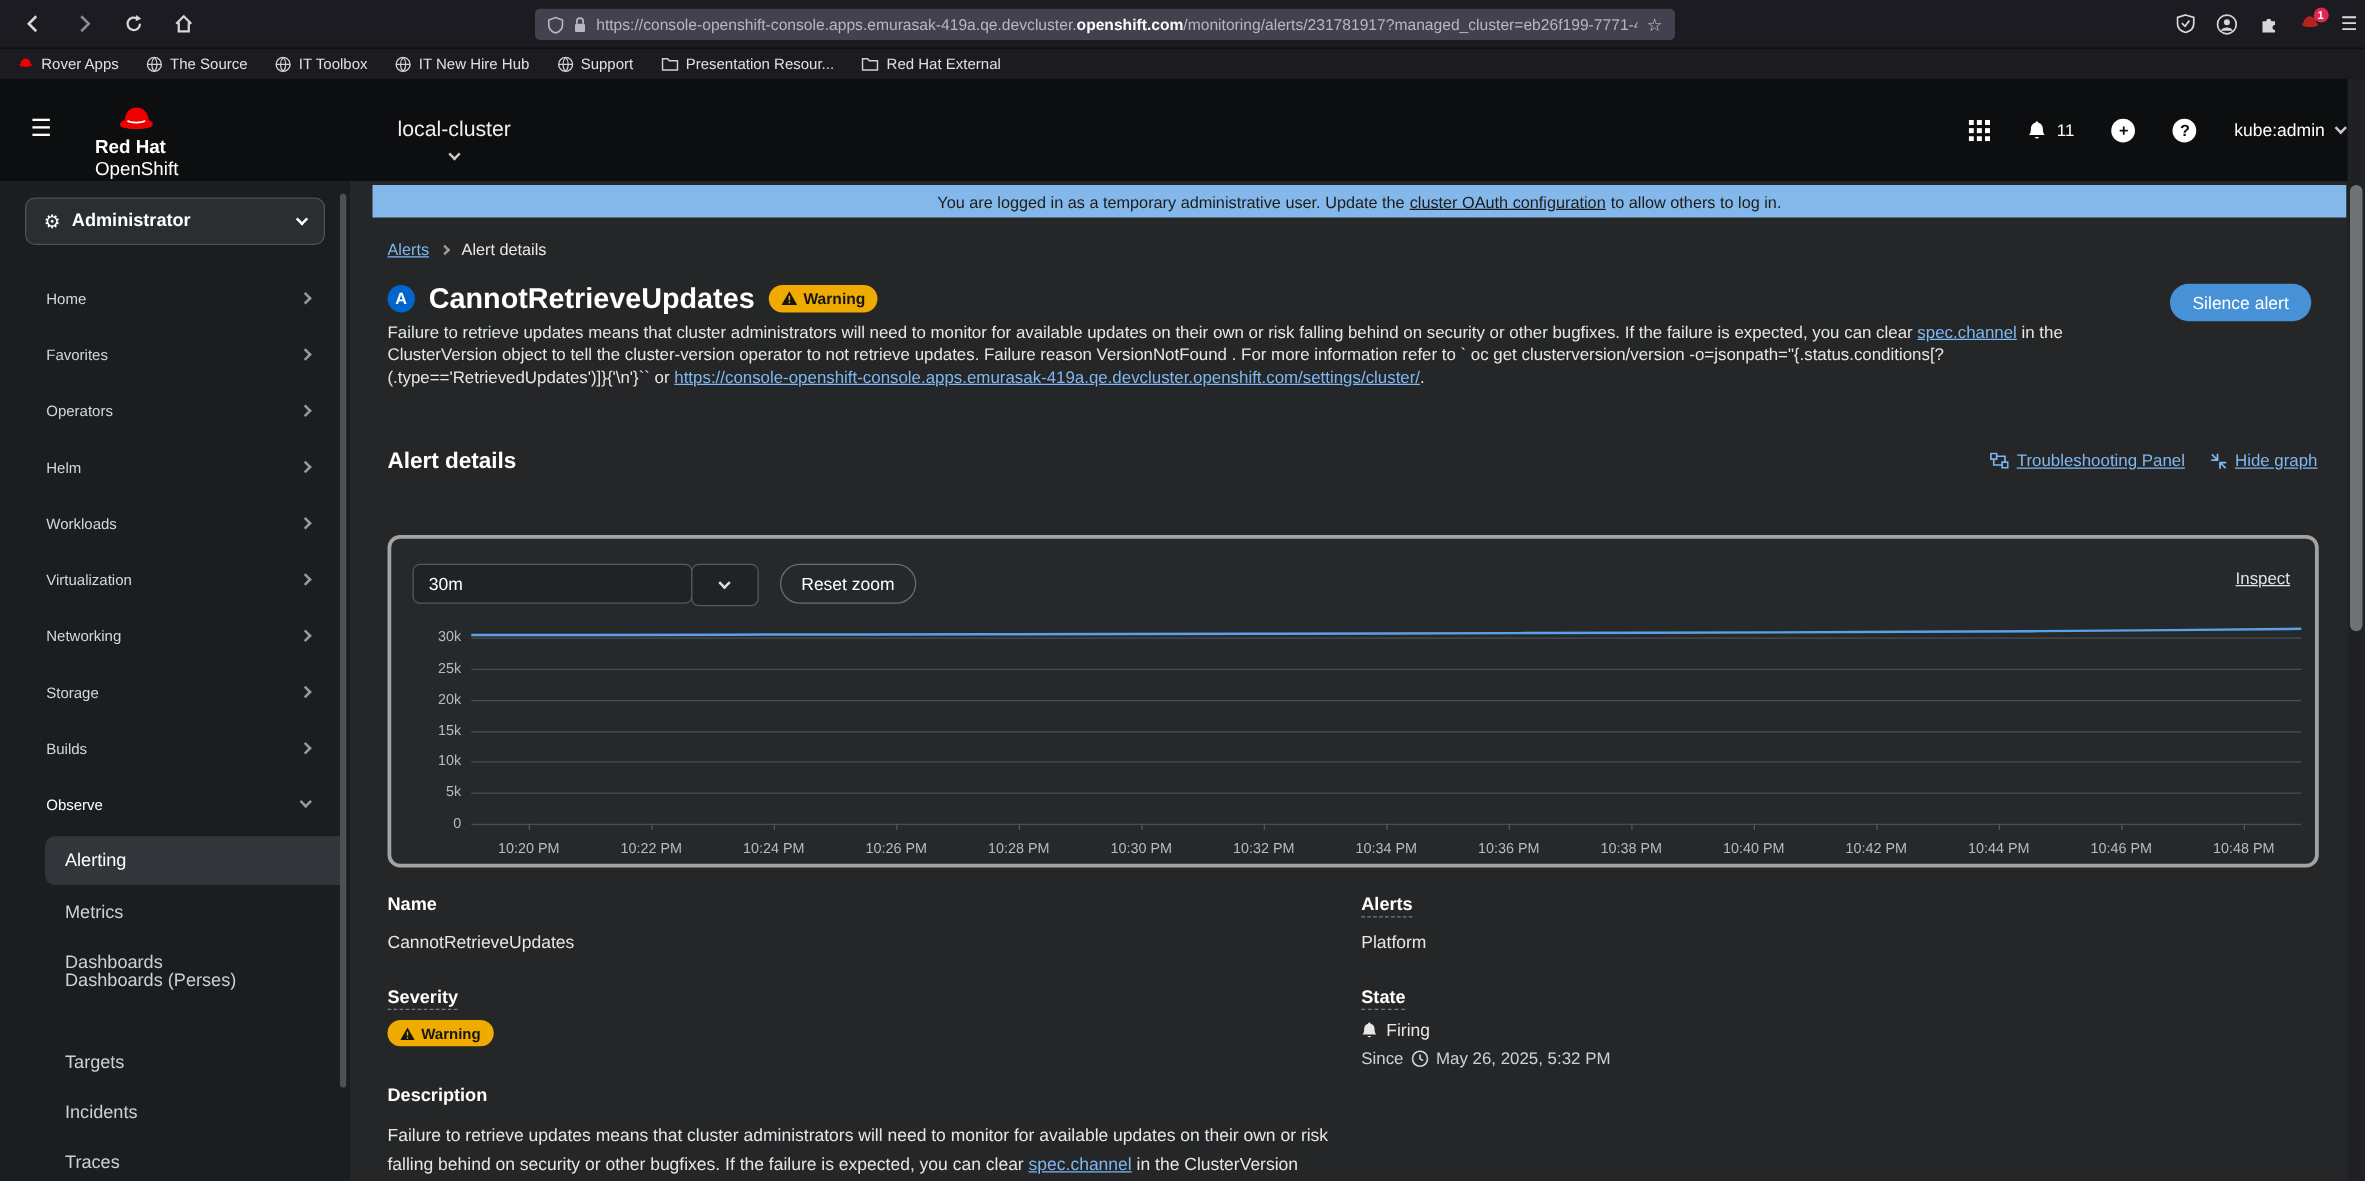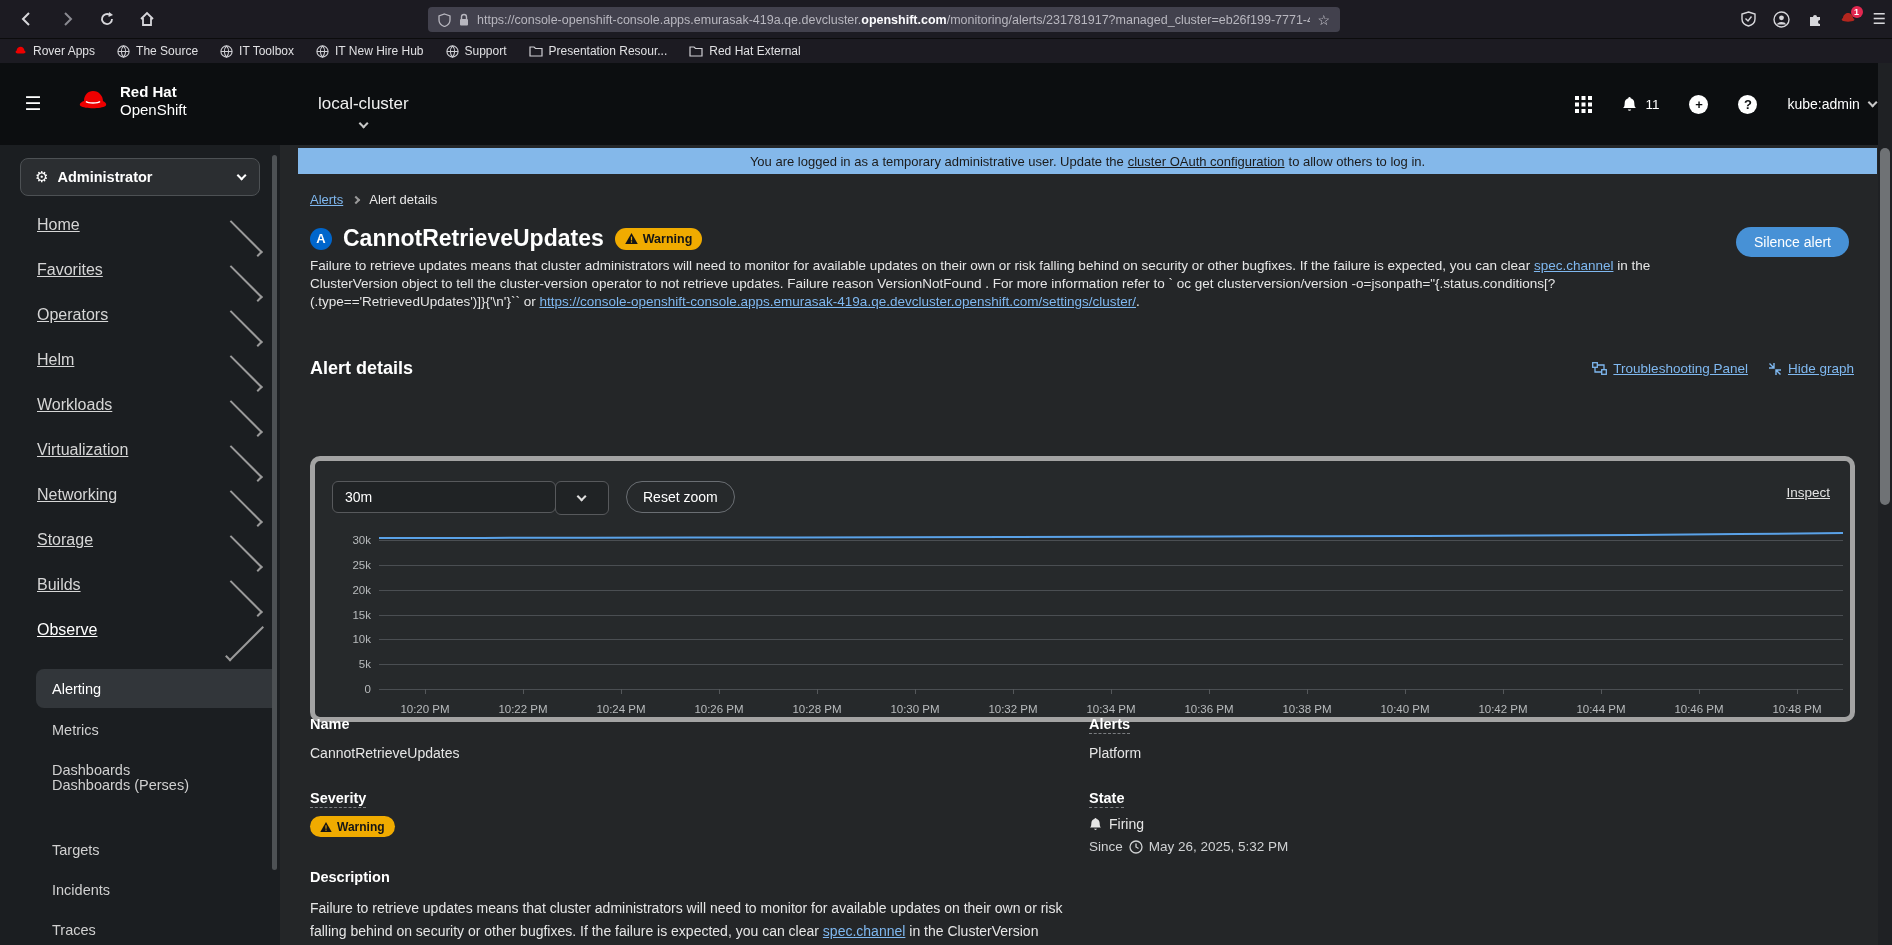--- a/index.html
+++ b/index.html
@@ -18,36 +18,36 @@
   .star{color:#d0cfd6;font-size:14px;}
   .bicons{position:absolute;right:6px;top:0;height:38px;display:flex;align-items:center;gap:17px;}
   .bext{position:relative;}
   .badge{position:absolute;top:-6px;right:-7px;background:#e22850;color:#fff;font-size:9px;line-height:12px;min-width:12px;text-align:center;border-radius:6px;font-weight:bold;}
   .bookbar{left:0;top:38px;width:1892px;height:25px;background:#1c1b22;border-top:1px solid #0c0c0d;display:flex;align-items:center;gap:22px;padding-left:14px;box-sizing:border-box;}
   .bitem{display:flex;align-items:center;gap:6px;color:#e0e0e3;font-size:12px;white-space:nowrap;}
 
   
   .masthead{left:0;top:63px;width:1892px;height:82px;background:#0c0e10;}
   .hamb{left:22px;top:30px;width:22px;height:22px;color:#fff;font-size:19px;line-height:22px;text-align:center;}
-  .brand{left:76px;top:20px;display:flex;align-items:center;gap:10px;}
+  .brand{left:76px;top:20px;display:flex;align-items:center;flex-direction:column;}
   .brandtxt{color:#fff;font-size:15px;font-weight:bold;line-height:18px;}
   .cluster{left:318px;top:31px;display:flex;align-items:center;gap:9px;color:#f0f0f0;font-size:17px;flex-direction:column;}
   .mright{right:16px;top:0;height:82px;display:flex;align-items:center;gap:30px;}
   .circ{width:19px;height:19px;border-radius:50%;background:#fff;color:#0c0e10;font-size:13px;font-weight:bold;display:flex;align-items:center;justify-content:center;}
   .bellwrap{display:flex;align-items:center;gap:8px;color:#fff;font-size:13.5px;}
   .usermenu{display:flex;align-items:center;gap:9px;color:#fff;font-size:14px;}
   .chev{display:inline-block;border:solid #c8c8c8;border-width:0 2px 2px 0;padding:2.6px;}
   .chev.r{transform:rotate(-45deg);}
   .chev.d{transform:rotate(45deg);margin-top:-3px;}
 
   
   .sidebar{left:0;top:145px;width:280px;height:800px;background:#1b1e21;}
   .persp{left:20px;top:13px;width:240px;height:38px;border:1px solid #4d5154;background:#2b2e31;border-radius:8px;display:flex;align-items:center;padding:0 14px;box-sizing:border-box;gap:9px;color:#fff;font-size:14.5px;font-weight:bold;}
   .persp .sp{flex:1;}
-  .navitem{left:0;width:280px;height:45px;display:flex;color:#d6d6d6;font-size:16px;text-decoration:underline;}
+  .navitem{left:0;width:280px;height:45px;display:flex;align-items:center;color:#d6d6d6;font-size:12px;}
   .navitem .lbl{margin-left:37px;flex:1;}
   .navitem .chev{margin-right:32px;border-color:#9a9a9a;}
   .subitem{left:0;width:280px;height:41px;display:flex;align-items:center;color:#d0d0d0;font-size:14.5px;}
   .subitem .lbl{margin-left:52px;}
   .activebg{left:36px;width:236px;height:39px;background:#32363a;border-radius:8px 0 0 8px;}
   .sscroll{left:272px;width:5px;background:#4d5154;border-radius:3px;}
 
   
   .content{left:280px;top:145px;width:1612px;height:800px;background:#242628;overflow:hidden;}
   .banner{left:18px;top:3px;width:1579px;height:26px;background:#84b8ea;color:#1b1b1b;font-size:13px;display:flex;align-items:center;justify-content:center;gap:4px;}
@@ -60,21 +60,21 @@
   .h1{color:#fff;font-size:23px;font-weight:bold;}
   .warnbadge{display:inline-flex;align-items:center;gap:5px;background:#f0ab00;color:#151515;font-size:12.5px;border-radius:11px;height:22px;padding:0 10px;font-weight:bold;}
   .silence{right:43px;top:82px;height:30px;padding:0 18px;background:#4791d6;color:#fff;font-size:14px;border:none;border-radius:15px;display:flex;align-items:center;}
   .desc{left:30px;top:112px;width:1352px;color:#e6e6e6;font-size:13.5px;line-height:17.8px;}
   a.blue{color:#7fb8f0;text-decoration:underline;}
   .secrow-title{left:30px;top:213px;color:#fff;font-size:18px;font-weight:bold;}
   .seclinks{right:38px;top:216px;display:flex;align-items:center;gap:20px;font-size:13.5px;}
   .seclinks .lk{color:#7fb8f0;display:flex;align-items:center;gap:6px;}
 
   
-  .card{left:30px;top:283px;width:1545px;height:266px;border:5px solid #a3a3a3;border-radius:10px;background:#26292b;box-sizing:border-box;margin-top:28px;}
+  .card{left:30px;top:283px;width:1545px;height:266px;border:3px solid #a3a3a3;border-radius:10px;background:#26292b;box-sizing:border-box;}
   .durinput{left:17px;top:20px;width:224px;height:32px;background:#202325;border:1px solid #57595c;border-radius:6px;color:#fff;font-size:14px;padding:0 12px;box-sizing:border-box;font-family:"Liberation Sans",sans-serif;}
   .durcaret{left:240px;top:20px;width:52px;height:32px;background:#202325;border:1px solid #57595c;border-radius:6px;display:flex;align-items:center;justify-content:center;}
   .resetzoom{left:311px;top:20px;height:32px;padding:0 16px;background:transparent;border:1px solid #6a6e73;border-radius:16px;color:#fff;font-size:14px;display:flex;align-items:center;}
   .inspect{right:20px;top:24px;color:#e2e2e2;font-size:13.5px;text-decoration:underline;}
   #plot{left:64px;top:70px;width:1464px;height:162px;overflow:visible;}
   .grid{position:absolute;left:0;width:1464px;height:1px;background:#4a4e52;}
   .ylab{position:absolute;right:calc(100% + 8px);transform:translateY(-50%);color:#b8bbbd;font-size:11.5px;white-space:nowrap;}
   .xlab{position:absolute;top:172px;transform:translateX(-50%);color:#b8bbbd;font-size:11.5px;white-space:nowrap;}
   .xtick{position:absolute;top:158px;width:1px;height:5px;background:#55585b;}
 

